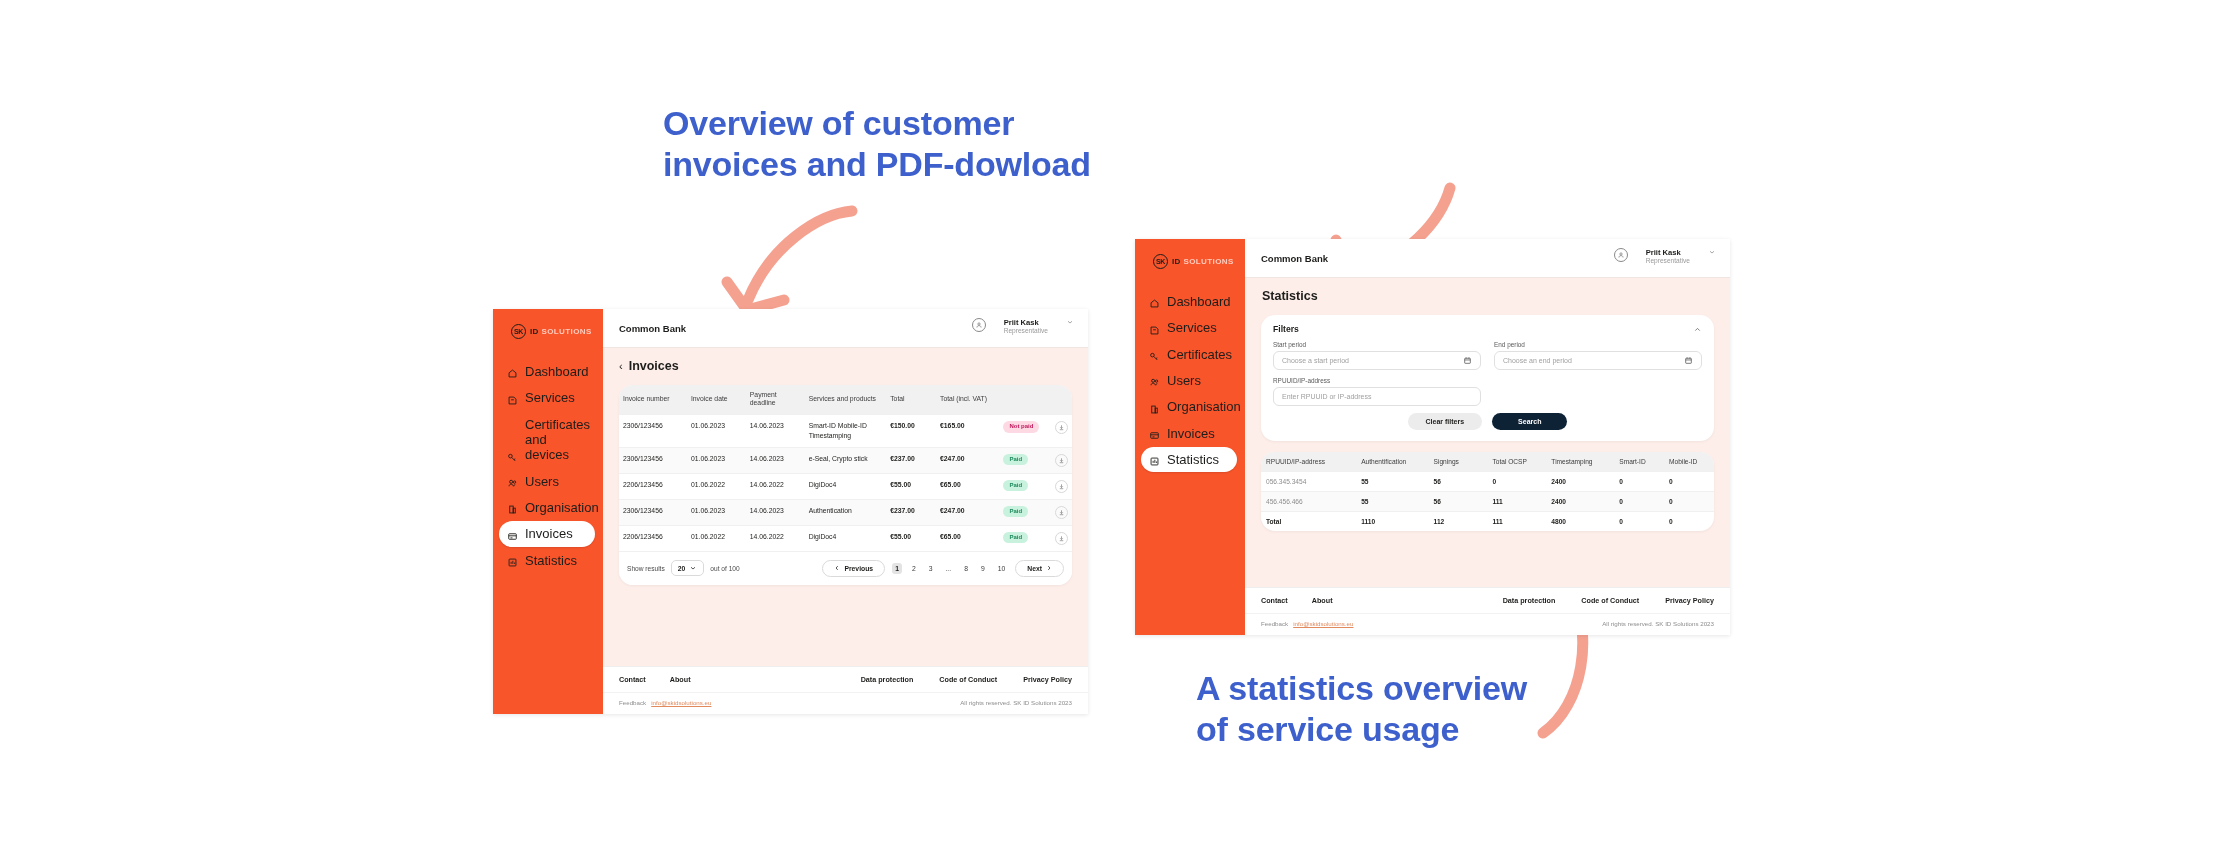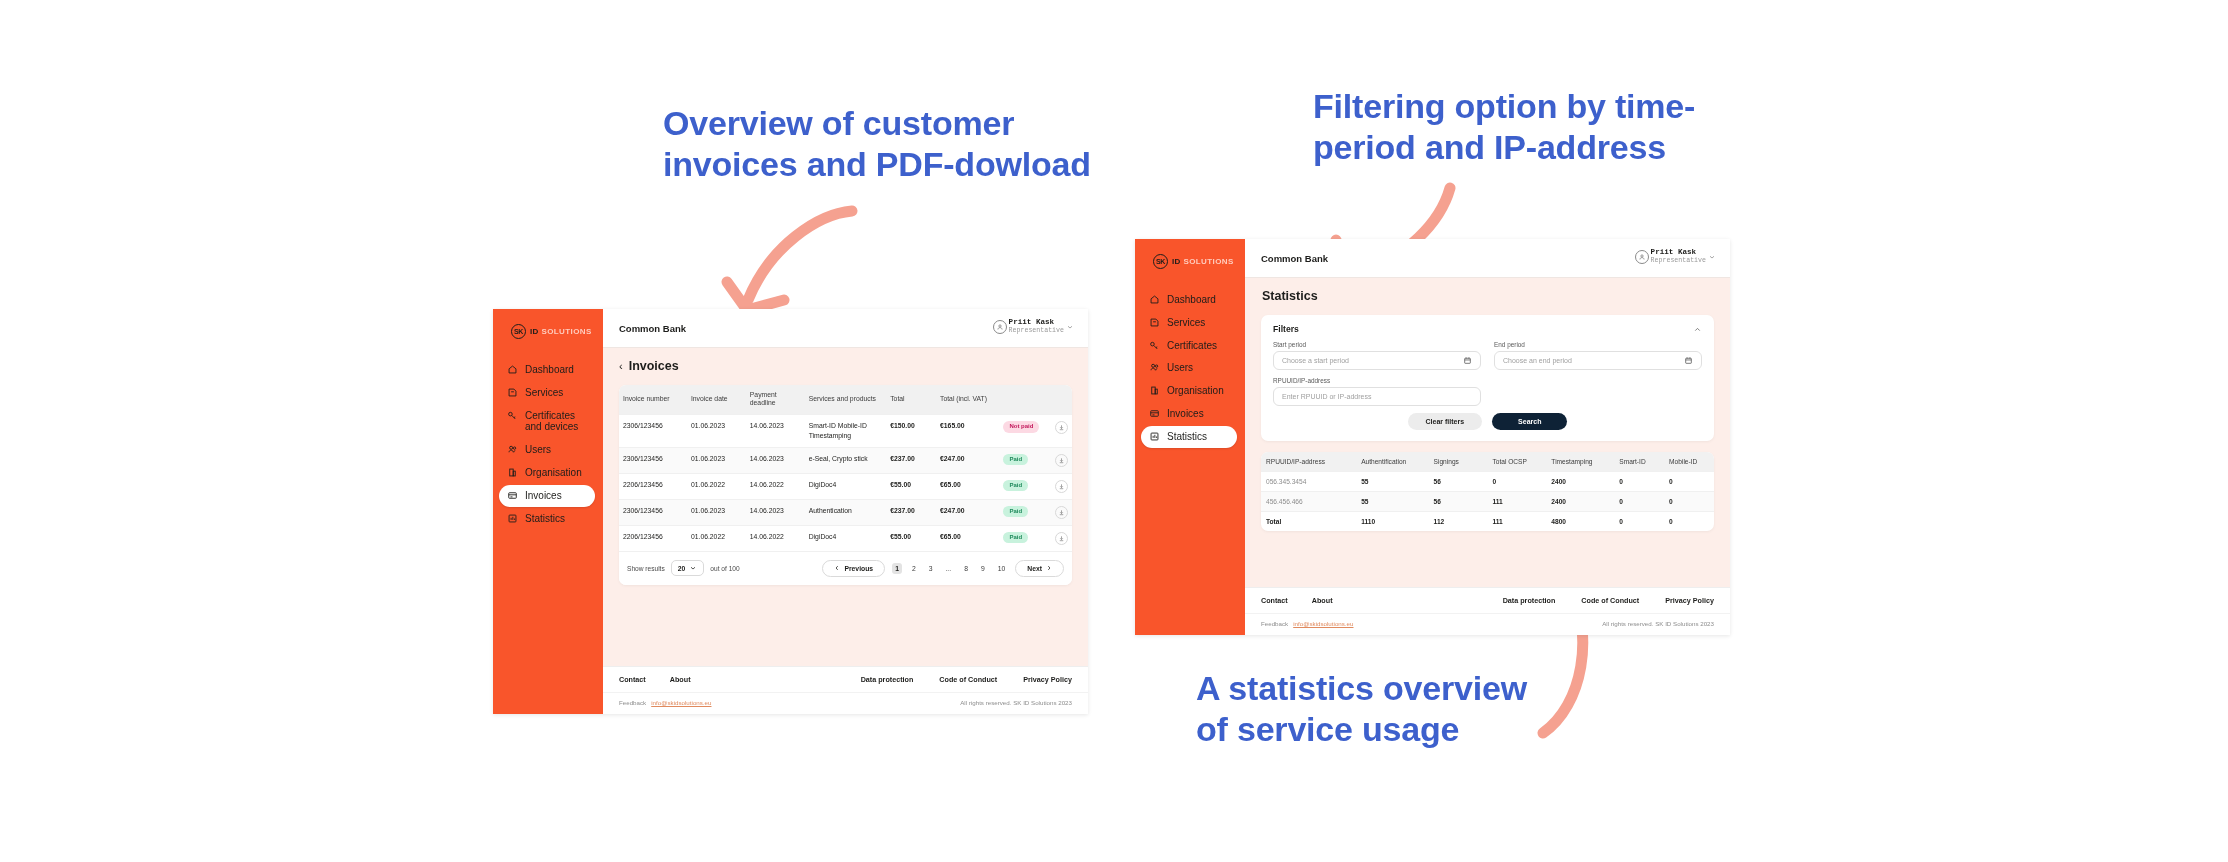--- a/index.html
+++ b/index.html
@@ -45,57 +45,57 @@
     border: 1.4px solid #1d1d1b; color: #1d1d1b;
     font-size: 7px; font-weight: bold; line-height: 13px; text-align: center;
     letter-spacing: -0.3px;
   }
   .brand-txt { font-size: 8px; font-weight: bold; letter-spacing: .4px; }
   .brand-txt .b1 { color: #1d1d1b; }
   .brand-txt .b2 { color: #ffccbe; }
 
   .nav { display: flex; flex-direction: column; gap: 1px; }
   .nav-item {
-    display: flex; align-items: flex-start; gap: 7px;
+    display: flex; align-items: flex-end; gap: 7px;
     margin: 0 8px 0 6px; padding: 5px 8px;
-    border-radius: 20px; color: #1d1d1b; font-size: 10px; line-height: 1.18;
+    border-radius: 20px; color: #1d1d1b; font-size: 13px; line-height: 1.18;
   }
   .nav-item.active { background: #ffffff; box-shadow: 0 1px 2px rgba(0,0,0,.12); }
   .nav-ico { width: 11px; height: 11px; flex: 0 0 11px; display: block; }
   .nav-ico svg { width: 11px; height: 11px; display: block; }
 
   
   .content { flex: 1; display: flex; flex-direction: column; background: #fdeee9; min-width: 0; }
 
   .topbar {
     background: #fff; height: 39px; flex: 0 0 39px;
     display: flex; align-items: center; padding: 0 14px 0 16px;
     border-bottom: 1px solid #efe6e2;
   }
   .org-name { font-size: 9.5px; color: #1d1d1b; font-weight: 700; }
   .topbar-right { margin-left: auto; display: flex; align-items: center; gap: 14px; flex-direction: column; }
   .lang { display: flex; align-items: center; gap: 4px; font-size: 8px; font-weight: bold; color: #1d1d1b; }
-  .user-box { display: flex; align-items: center; gap: 2px; font-family: Liberation Mono, monospace; }
+  .user-box { display: flex; align-items: flex-start; gap: 18px; }
   .avatar {
     width: 14px; height: 14px; border-radius: 50%;
     border: 1px solid #8a8a8a; display: flex; align-items: center; justify-content: center;
   }
   .avatar svg { width: 8px; height: 8px; }
   .user-name { font-size: 7.6px; font-weight: bold; color: #1d1d1b; line-height: 1.25; }
   .user-role { font-size: 6.6px; color: #9a9a9a; line-height: 1.25; }
   .chev { width: 8px; height: 8px; display: block; }
   .cart { width: 12px; height: 12px; display: block; }
 
   .page-area { flex: 1; padding: 11px 16px 0 16px; background: #fdeee9; overflow: hidden; }
   .page-title { display: flex; align-items: center; gap: 6px; font-size: 12.5px; font-weight: bold; color: #1d1d1b; margin-bottom: 12px; }
   .page-title.plain { padding-left: 1px; }
   .back-chev { font-size: 11px; color: #1d1d1b; font-weight: normal; }
 
   
-  .card { background: #fff; border-radius: 7px; overflow: hidden; box-shadow: 0 1px 3px rgba(0,0,0,.05); }
+  .card { background: #fff; border-radius: 14px; overflow: hidden; box-shadow: 0 1px 3px rgba(0,0,0,.05); }
 
   
   table.tbl { width: 100%; border-collapse: collapse; table-layout: fixed; }
   table.tbl thead th {
     background: #f1f1f1; text-align: left; font-weight: normal;
     font-size: 6.8px; color: #3c3c3c; padding: 6px 4px; line-height: 1.25;
     vertical-align: middle;
   }
   table.tbl tbody td {
     font-size: 6.8px; color: #1d1d1b; padding: 6px 4px; line-height: 1.45;
@@ -193,21 +193,20 @@
   .footer-bot .rights { margin-left: auto; font-size: 6.2px; color: #8d8d8d; }
 
   .spacer { flex: 1; }
 </style>
 </head>
 <body>
 
 <div class="stage">
 
   <div class="annot" id="annot-left">Overview of customer invoices and PDF-dowload</div>
-  <div class="annot" id="annot-right">Filtering option by time-period and IP-address</div>
   <div class="annot" id="annot-bottom">A statistics overview of service usage</div>
 
   <svg class="arrow" id="arrow-left" viewBox="0 0 190 150">
     <path d="M152 23 C118 26 70 58 48 112" stroke="#f5a190" stroke-width="11" fill="none" stroke-linecap="round"></path>
     <path d="M27 94 L47 122 L84 112" stroke="#f5a190" stroke-width="11" fill="none" stroke-linecap="round" stroke-linejoin="round"></path>
   </svg>
 
   <svg class="arrow" id="arrow-right" viewBox="0 0 180 150">
     <path d="M150 10 C140 46 106 78 60 96" stroke="#f5a190" stroke-width="11" fill="none" stroke-linecap="round"></path>
     <path d="M36 62 L52 101 L92 106" stroke="#f5a190" stroke-width="11" fill="none" stroke-linecap="round" stroke-linejoin="round"></path>

